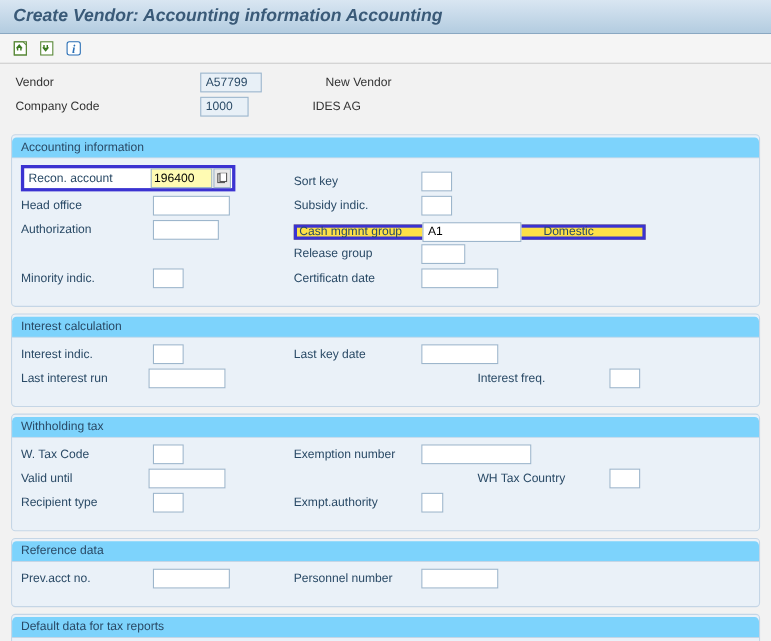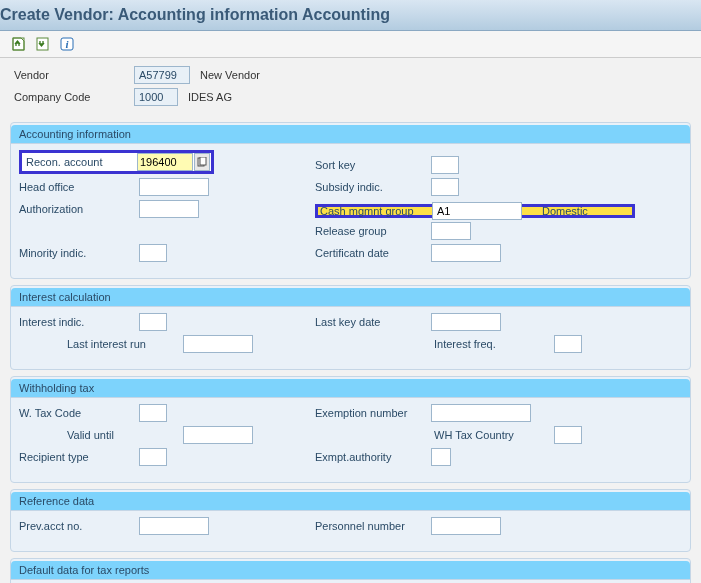--- a/index.html
+++ b/index.html
@@ -8,23 +8,24 @@
     font-family: Arial, sans-serif;
     font-size: 11px;
     background: #f2f2f2;
     width: 701px;
     height: 583px;
     overflow: hidden;
   }
   .title-bar {
     background: linear-gradient(to bottom, #d9e6f2 0%, #b3cce0 100%);
     border-bottom: 1px solid #8aa8c2;
-    padding: 6px 0;
+    padding: 6px 12px;
     font-size: 16px;
     font-weight: bold;
+    font-style: italic;
     color: #3a5a78;
   }
   .toolbar {
     background: #f5f5f5;
     border-bottom: 1px solid #ccc;
     padding: 4px 10px;
     display: flex;
     gap: 6px;
     align-items: center;
   }
@@ -36,20 +37,21 @@
     justify-content: center;
     cursor: pointer;
   }
   .header-area {
     padding: 8px 14px 6px 14px;
   }
   .hdr-row {
     display: flex;
     align-items: center;
     margin-bottom: 4px;
+    gap: 48px;
   }
   .hdr-label {
     width: 120px;
     color: #333;
   }
   .hdr-input {
     height: 18px;
     border: 1px solid #9db6cc;
     background: #e8f0f7;
     color: #2a4a66;
@@ -95,21 +97,21 @@
     height: 18px;
     border: 1px solid #9db6cc;
     background: #fff;
     font-size: 11px;
     padding: 0 4px;
   }
   .fld-sm { width: 28px; }
   .fld-md { width: 70px; }
   .fld-lg { width: 100px; }
   .col-left { width: 248px; }
-  .col-right { flex: 1; display:flex; align-items:center;margin-left:48px; }
+  .col-right { flex: 1; display:flex; align-items:center; }
   .label-r { width: 116px; color: #2a4a66; }
   .highlight-recon {
     border: 3px solid #3b33d1;
     display: inline-flex;
     align-items: center;
     padding: 0;
     background: #fff;
     height: 24px;
   }
   .recon-input {

